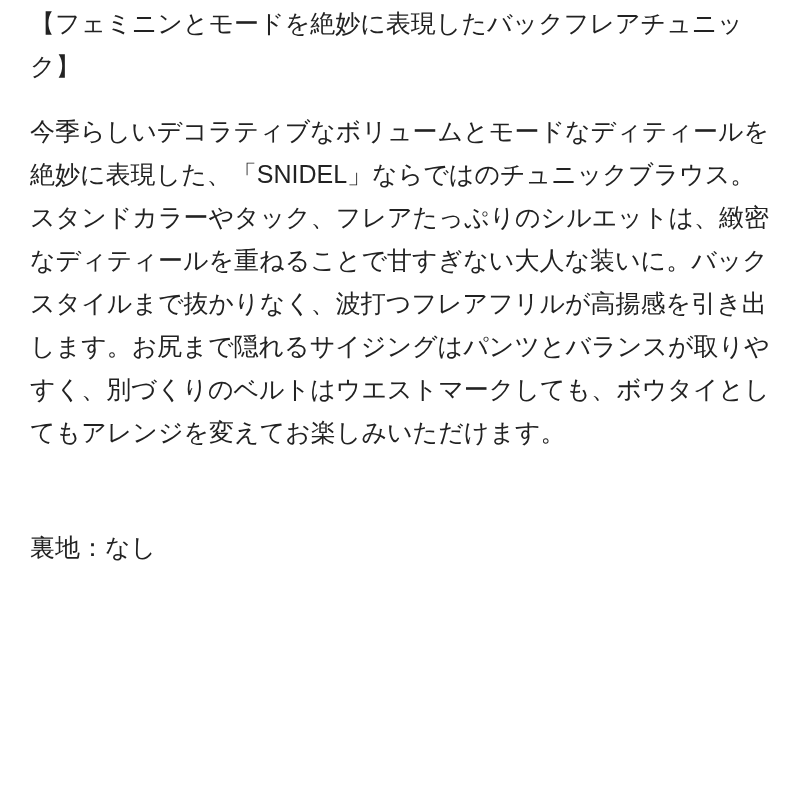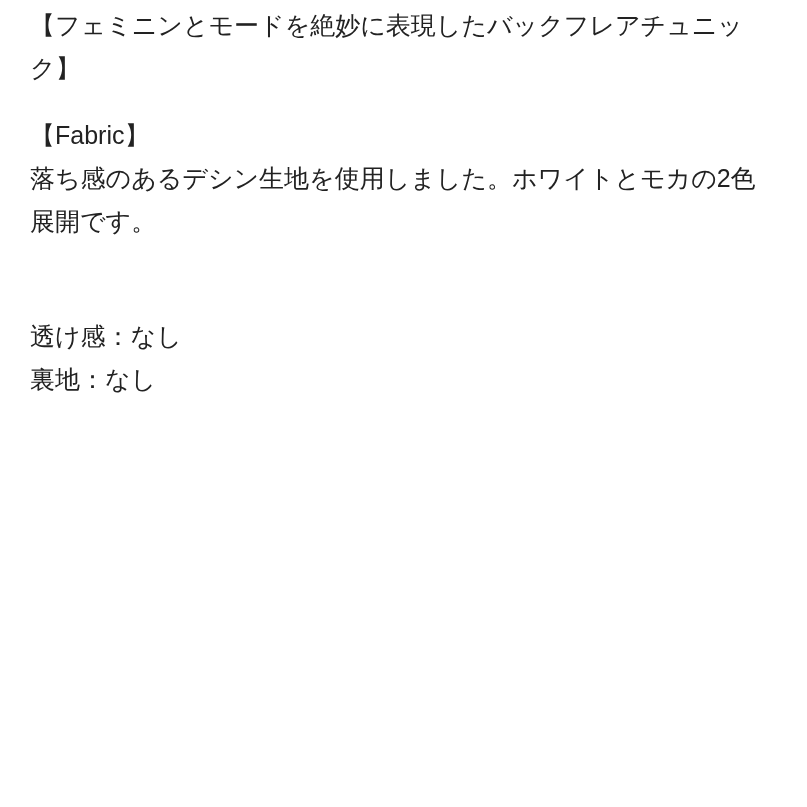--- a/index.html
+++ b/index.html
@@ -15,20 +15,21 @@
     font-size: 25px;
     line-height: 43px;
     padding: 4px 27px 0 30px;
     letter-spacing: 0;
   }
   .title {
     font-size: 25px;
     font-weight: 400;
     line-height: 43px;
     margin: 0 0 20px 0;
+    font-family: Liberation Mono, monospace;
   }
   .section { margin: 0; }
   .section + .section { margin-top: 24px; }
   .section h2 {
     font-size: 25px;
     font-weight: 400;
     line-height: 43px;
   }
   .section p {
     font-size: 25px;
@@ -46,26 +47,22 @@
   }
 </style>
 </head>
 <body>
 
 <div class="page">
 
   <h1 class="title">【フェミニンとモードを絶妙に表現したバックフレアチュニック】</h1>
 
   <section class="section">
+    <p>今季らしいデコラティブなボリュームとモードなディティールを絶妙に表現した、「SNIDEL」ならではのチュニックブラウス。スタンドカラーやタック、フレアたっぷりのシルエットは、緻密なディティールを重ねることで甘すぎない大人な装いに。バックスタイルまで抜かりなく、波打つフレアフリルが高揚感を引き出します。お尻まで隠れるサイジングはパンツとバランスが取りやすく、別づくりのベルトはウエストマークしても、ボウタイとしてもアレンジを変えてお楽しみいただけます。</p>
   </section>
 
-  <section class="section">
-    <h2>【Fabric】</h2>
-    <p>落ち感のあるデシン生地を使用しました。ホワイトとモカの2色展開です。</p>
-  </section>
 
   <ul class="specs">
-    <li>透け感：なし</li>
     <li>裏地：なし</li>
 
   </ul>
 
 </div>
 
 </body></html>

